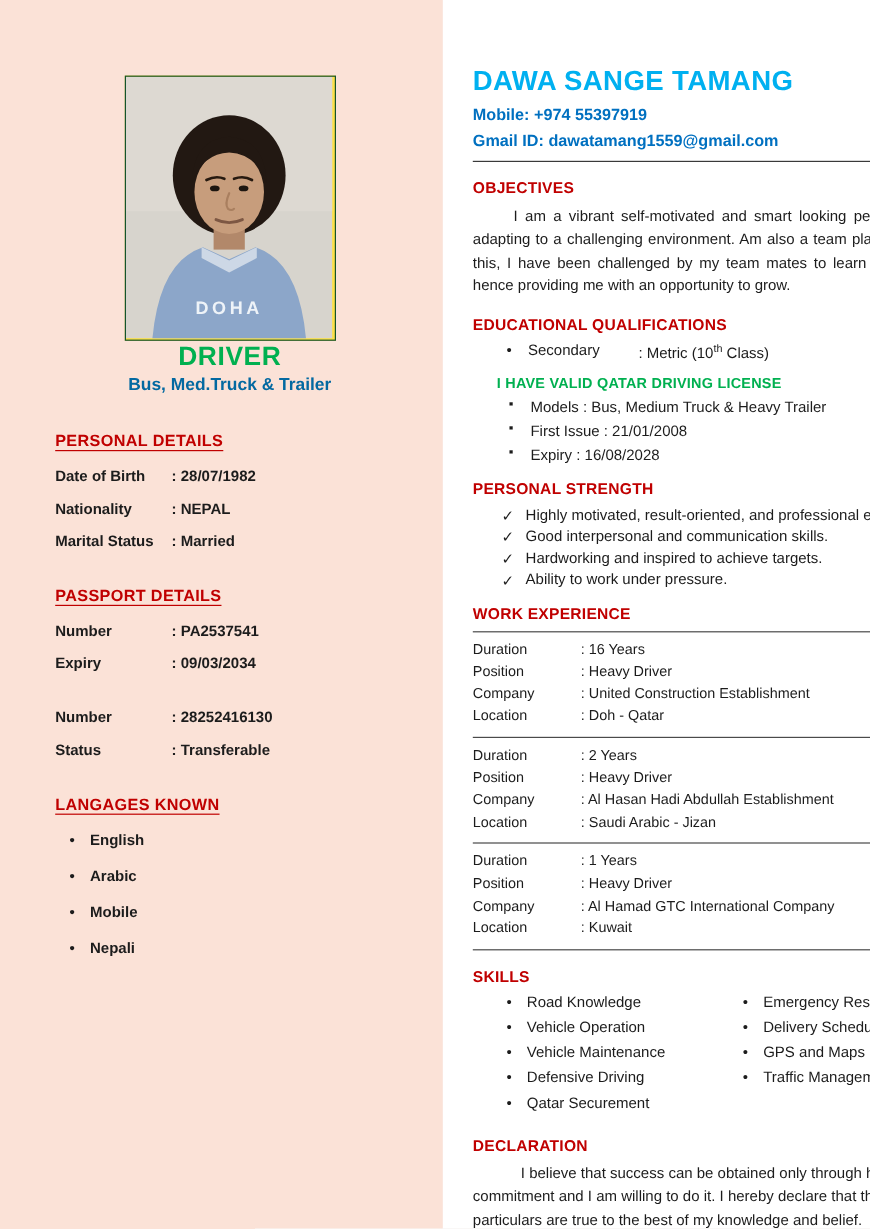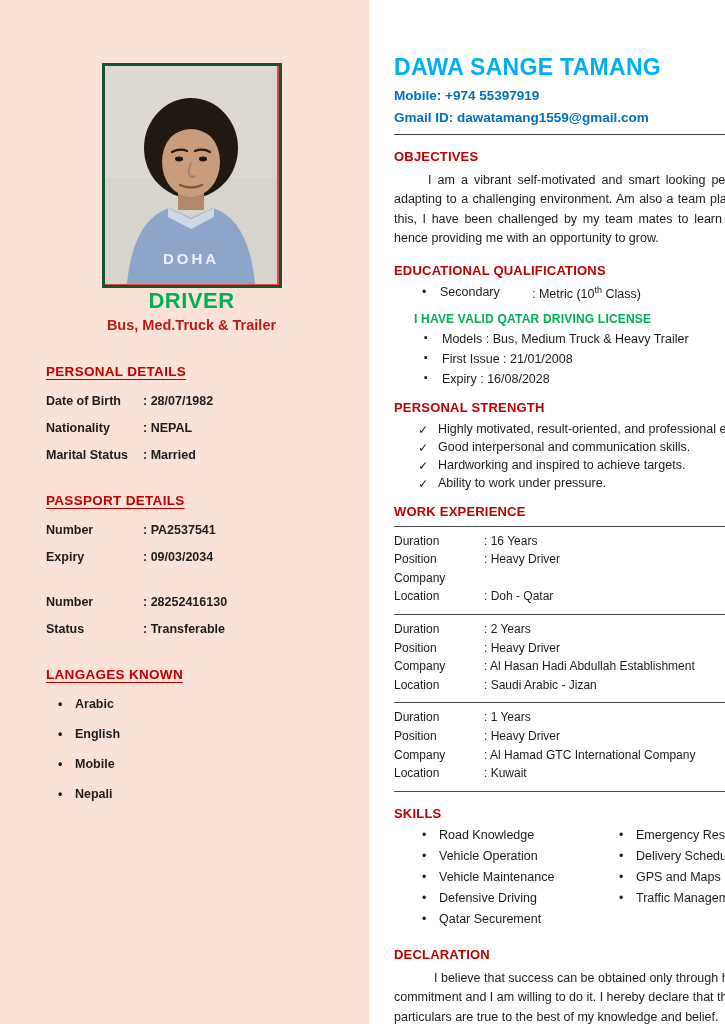--- a/index.html
+++ b/index.html
@@ -1,23 +1,23 @@
 <!DOCTYPE html>
 <html><head>
 <meta charset="utf-8">
 <style>
   html, body { margin:0; padding:0; }
   body { font-family:"Liberation Sans", sans-serif; background:#ececec; }
   .page { width:725px; height:1024px; margin:0 auto; background:#ffffff; display:flex; overflow:hidden; }
 
   
   .sidebar { width:291px; flex-shrink:0; background:#fbe2d7; padding:63px 32px 20px 46px; }
-  .photo-frame { width:174px; height:219px; margin:0 auto; background:#ef4444; border:3px solid #14532d; overflow:hidden; }
+  .photo-frame { width:174px; height:219px; margin:0 auto; background:#fde047; border:1px solid #14532d; overflow:hidden; }
   .role-title { text-align:center; color:#00b050; font-size:22px; font-weight:bold; letter-spacing:.5px; }
-  .role-subtitle { margin-top:3px; text-align:center; color:#b91c1c; font-size:14.5px; font-weight:bold; }
+  .role-subtitle { margin-top:3px; text-align:center; color:#0369a1; font-size:14.5px; font-weight:bold; }
   .side-section { margin-top:31px; }
   .side-heading { color:#c00000; font-size:13.5px; font-weight:bold; letter-spacing:.3px;
                   text-decoration:underline; text-underline-offset:3px; margin-bottom:15px; }
   .kv { display:flex; font-size:12.5px; font-weight:bold; color:#1c1c1c; margin-bottom:13px; }
   .kv-label { width:97px; flex-shrink:0; }
   .lang-list { list-style:none; margin:2px 0 0 0; padding:0 0 0 12px; }
   .lang-list li { font-size:12.5px; font-weight:bold; color:#1c1c1c; margin-bottom:16px; position:relative; padding-left:17px; }
   .lang-list li::before { content:"•"; position:absolute; left:0; top:0; }
 
   
@@ -119,22 +119,22 @@
       </div>
       <div class="kv">
         <span class="kv-label">Status</span>
         <span class="kv-value">: Transferable</span>
       </div>
     </div>
 
     <div class="side-section">
       <div class="side-heading">LANGAGES KNOWN</div>
       <ul class="lang-list">
+        <li>English</li>
         <li>Arabic</li>
-        <li>English</li>
         <li>Mobile</li>
         <li>Nepali</li>
       </ul>
     </div>
   </div>
 
   <div class="main">
 
     <div class="name">DAWA SANGE TAMANG</div>
     <div class="contact">Mobile: +974 55397919</div>
@@ -173,20 +173,21 @@
         <div class="exp-row">
           <span class="exp-label">Duration</span>
           <span>: 16 Years</span>
         </div>
         <div class="exp-row">
           <span class="exp-label">Position</span>
           <span>: Heavy Driver</span>
         </div>
         <div class="exp-row">
           <span class="exp-label">Company</span>
+          <span>: United Construction Establishment</span>
         </div>
         <div class="exp-row">
           <span class="exp-label">Location</span>
           <span>: Doh - Qatar</span>
         </div>
       </div>
 
       <div class="exp-entry">
         <div class="exp-row">
           <span class="exp-label">Duration</span>

